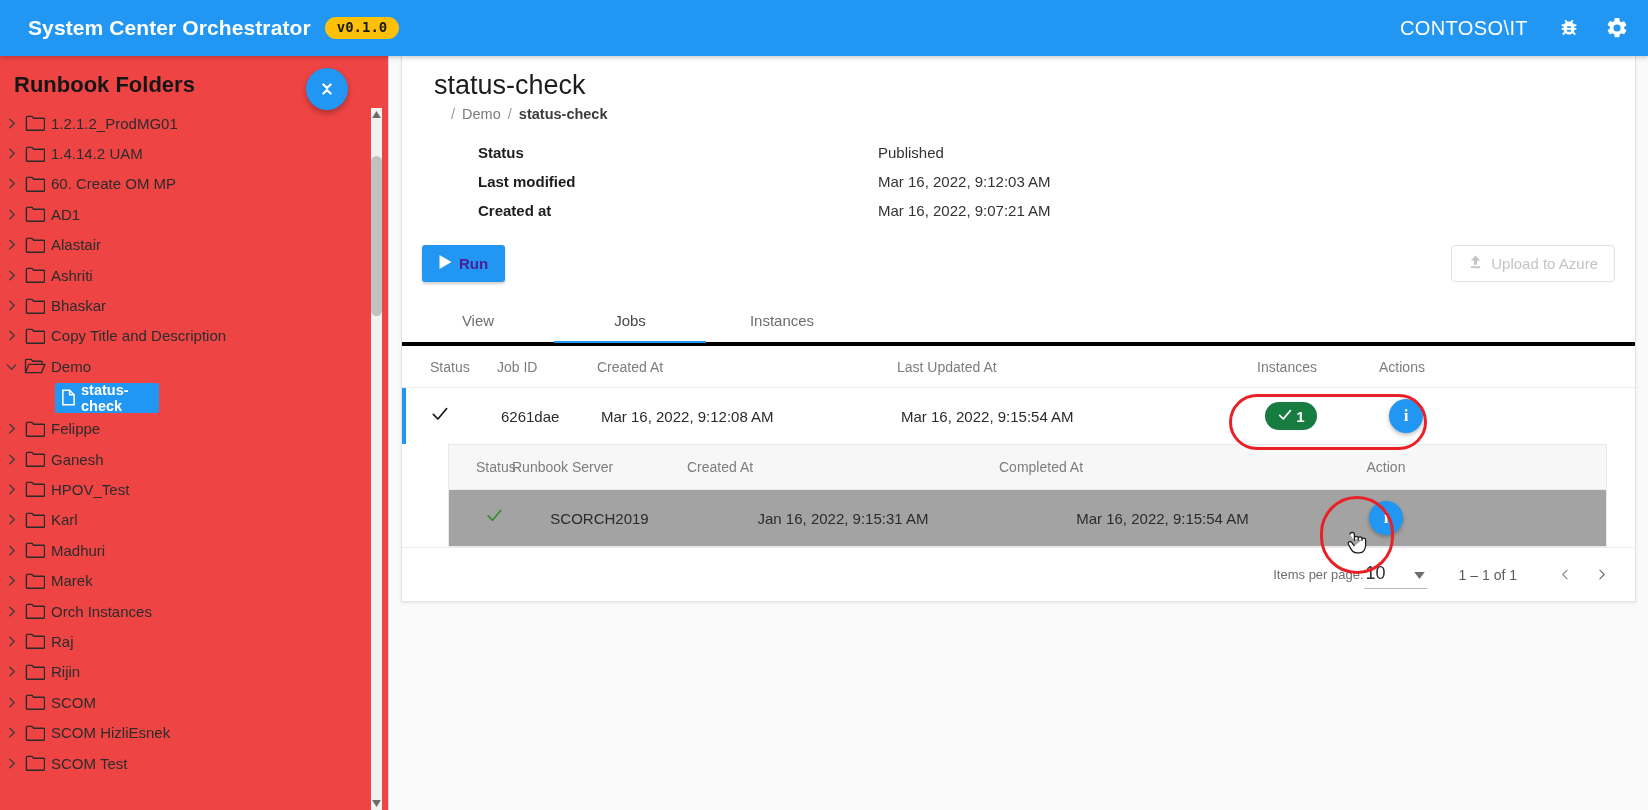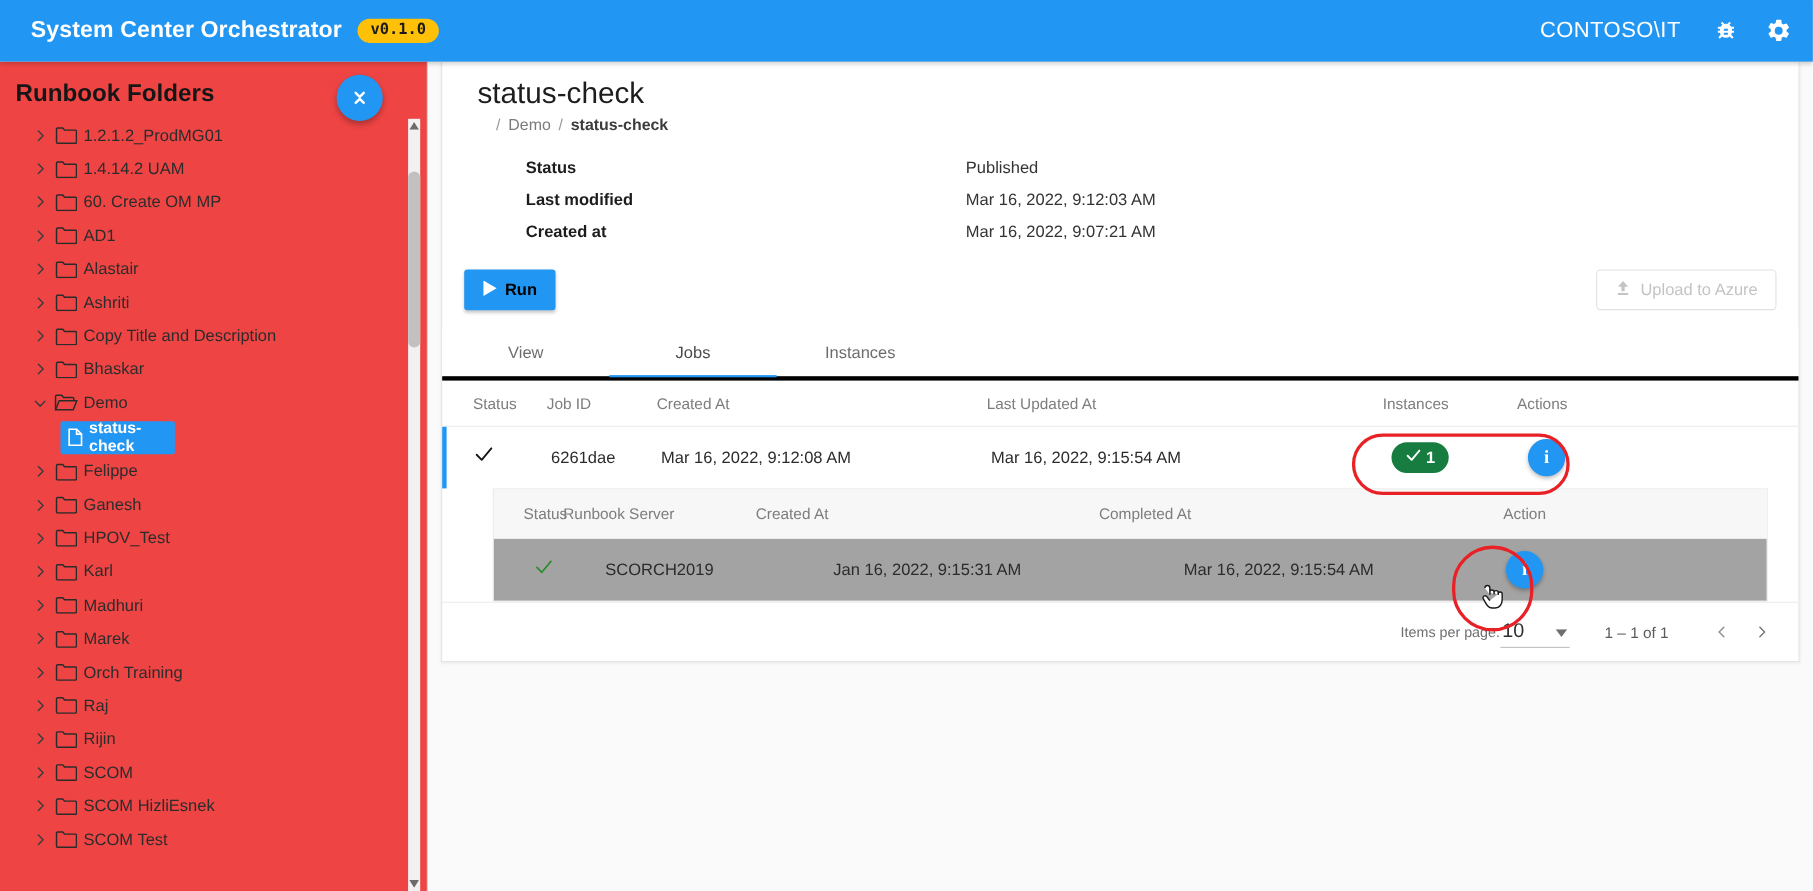--- a/index.html
+++ b/index.html
@@ -70,21 +70,21 @@
   }
   .collapse-btn svg { display: block; }
 
   .tree {
     position: absolute; left: 0; top: 52px;
     width: 375px; height: 702px;
     overflow: hidden;
   }
   .tree-node {
     display: flex; align-items: center;
-    height: 30.4px; padding-left: 25px;
+    height: 30.4px; padding-left: 0;
     font-size: 15px; color: #2c2c2c;
     cursor: pointer; white-space: nowrap; text-align: right;
   }
   .chev {
     width: 22px; height: 22px; flex: none;
     display: flex; align-items: center; justify-content: center;
     color: #3b3b3b;
   }
   .chev svg { display: block; }
   .fold {
@@ -163,21 +163,21 @@
     font-size: 15px;
   }
   .meta-key { font-weight: bold; color: #1c1c1c; }
   .meta-val { color: #333; }
 
   .actions-row {
     display: flex; align-items: center;
     margin: 26px 20px 16px 20px;
   }
   .run-btn {
-    background: #2196f3; color: #000000;
+    background: #2196f3; color: #4c1d95;
     border: none; border-radius: 3px;
     height: 37px; min-width: 77px;
     padding: 0 17px;
     font-size: 15px; font-weight: bold;
     font-family: "Liberation Sans", sans-serif;
     display: flex; align-items: center; gap: 7px;
     cursor: pointer;
     box-shadow: 0 2px 3px rgba(0,0,0,.2);
   }
   .upload-btn {
@@ -421,34 +421,34 @@
         <span class="chev">
           <svg width="13" height="13" viewBox="0 0 24 24" fill="none" stroke="#3b3b3b" stroke-width="2.4" stroke-linecap="round" stroke-linejoin="round">
             <polyline points="9,4 17,12 9,20"></polyline>
           </svg>
         </span>
         <span class="fold">
           <svg width="20" height="16" viewBox="0 0 22 18" fill="none" stroke="#2b2b2b" stroke-width="1.5">
             <path d="M1.3 16.2V2.6c0-.6.5-1.1 1.1-1.1h5.3l1.8 2.2h11.2c.6 0 1 .4 1 1v11.5c0 .6-.5 1-1 1H2.4c-.6 0-1.1-.4-1.1-1z"></path>
           </svg>
         </span>
+        <span class="tree-label">Bhaskar</span>
+      </div>
+      <div class="tree-node">
+        <span class="chev">
+          <svg width="13" height="13" viewBox="0 0 24 24" fill="none" stroke="#3b3b3b" stroke-width="2.4" stroke-linecap="round" stroke-linejoin="round">
+            <polyline points="9,4 17,12 9,20"></polyline>
+          </svg>
+        </span>
+        <span class="fold">
+          <svg width="20" height="16" viewBox="0 0 22 18" fill="none" stroke="#2b2b2b" stroke-width="1.5">
+            <path d="M1.3 16.2V2.6c0-.6.5-1.1 1.1-1.1h5.3l1.8 2.2h11.2c.6 0 1 .4 1 1v11.5c0 .6-.5 1-1 1H2.4c-.6 0-1.1-.4-1.1-1z"></path>
+          </svg>
+        </span>
         <span class="tree-label">Copy Title and Description</span>
-      </div>
-      <div class="tree-node">
-        <span class="chev">
-          <svg width="13" height="13" viewBox="0 0 24 24" fill="none" stroke="#3b3b3b" stroke-width="2.4" stroke-linecap="round" stroke-linejoin="round">
-            <polyline points="9,4 17,12 9,20"></polyline>
-          </svg>
-        </span>
-        <span class="fold">
-          <svg width="20" height="16" viewBox="0 0 22 18" fill="none" stroke="#2b2b2b" stroke-width="1.5">
-            <path d="M1.3 16.2V2.6c0-.6.5-1.1 1.1-1.1h5.3l1.8 2.2h11.2c.6 0 1 .4 1 1v11.5c0 .6-.5 1-1 1H2.4c-.6 0-1.1-.4-1.1-1z"></path>
-          </svg>
-        </span>
-        <span class="tree-label">Bhaskar</span>
       </div>
       <div class="tree-node">
         <span class="chev">
           <svg width="13" height="13" viewBox="0 0 24 24" fill="none" stroke="#3b3b3b" stroke-width="2.4" stroke-linecap="round" stroke-linejoin="round">
             <polyline points="4,9 12,17 20,9"></polyline>
           </svg>
         </span>
         <span class="fold">
           <svg width="22" height="16" viewBox="0 0 24 18" fill="none" stroke="#2b2b2b" stroke-width="1.5">
             <path d="M1.3 16.2V2.6c0-.6.5-1.1 1.1-1.1h5.3l1.8 2.2H19c.6 0 1 .4 1 1v1.8"></path>
@@ -548,21 +548,21 @@
         <span class="chev">
           <svg width="13" height="13" viewBox="0 0 24 24" fill="none" stroke="#3b3b3b" stroke-width="2.4" stroke-linecap="round" stroke-linejoin="round">
             <polyline points="9,4 17,12 9,20"></polyline>
           </svg>
         </span>
         <span class="fold">
           <svg width="20" height="16" viewBox="0 0 22 18" fill="none" stroke="#2b2b2b" stroke-width="1.5">
             <path d="M1.3 16.2V2.6c0-.6.5-1.1 1.1-1.1h5.3l1.8 2.2h11.2c.6 0 1 .4 1 1v11.5c0 .6-.5 1-1 1H2.4c-.6 0-1.1-.4-1.1-1z"></path>
           </svg>
         </span>
-        <span class="tree-label">Orch Training</span>
+        <span class="tree-label">Orch Instances</span>
       </div>
       <div class="tree-node">
         <span class="chev">
           <svg width="13" height="13" viewBox="0 0 24 24" fill="none" stroke="#3b3b3b" stroke-width="2.4" stroke-linecap="round" stroke-linejoin="round">
             <polyline points="9,4 17,12 9,20"></polyline>
           </svg>
         </span>
         <span class="fold">
           <svg width="20" height="16" viewBox="0 0 22 18" fill="none" stroke="#2b2b2b" stroke-width="1.5">
             <path d="M1.3 16.2V2.6c0-.6.5-1.1 1.1-1.1h5.3l1.8 2.2h11.2c.6 0 1 .4 1 1v11.5c0 .6-.5 1-1 1H2.4c-.6 0-1.1-.4-1.1-1z"></path>

